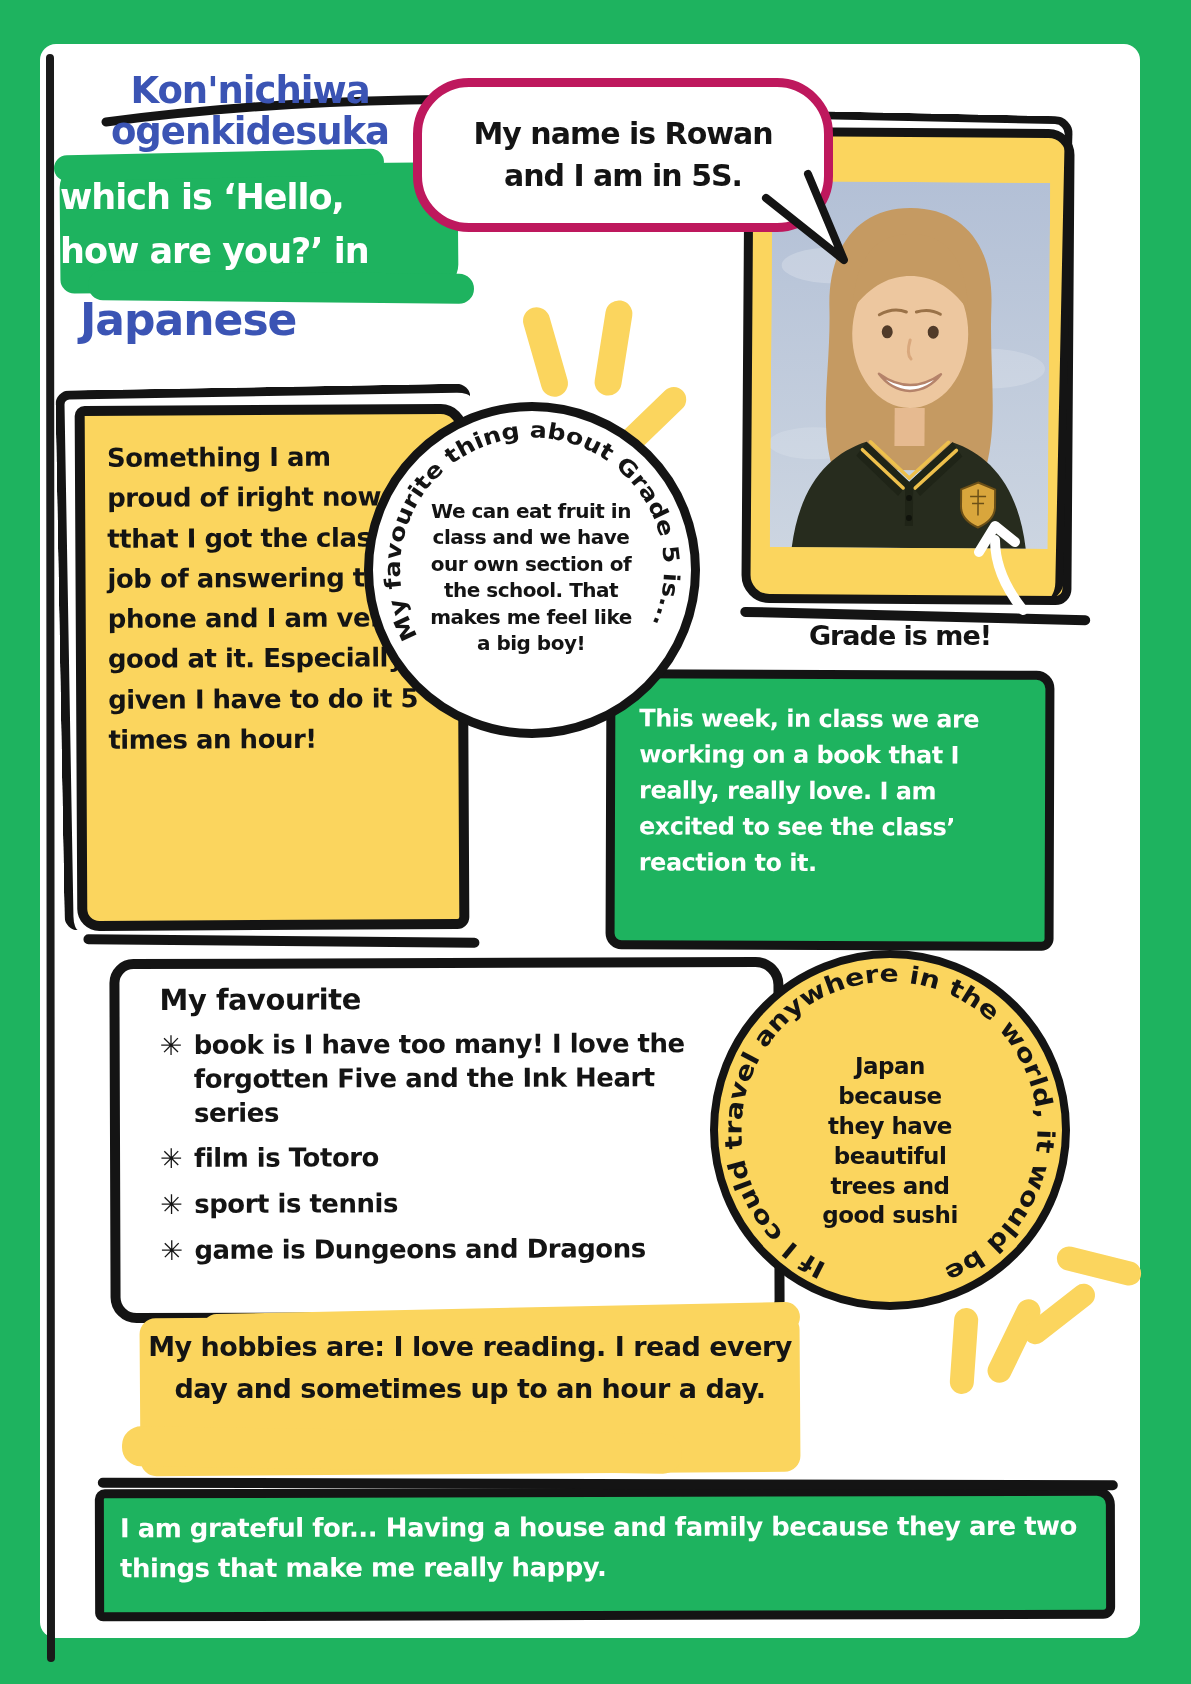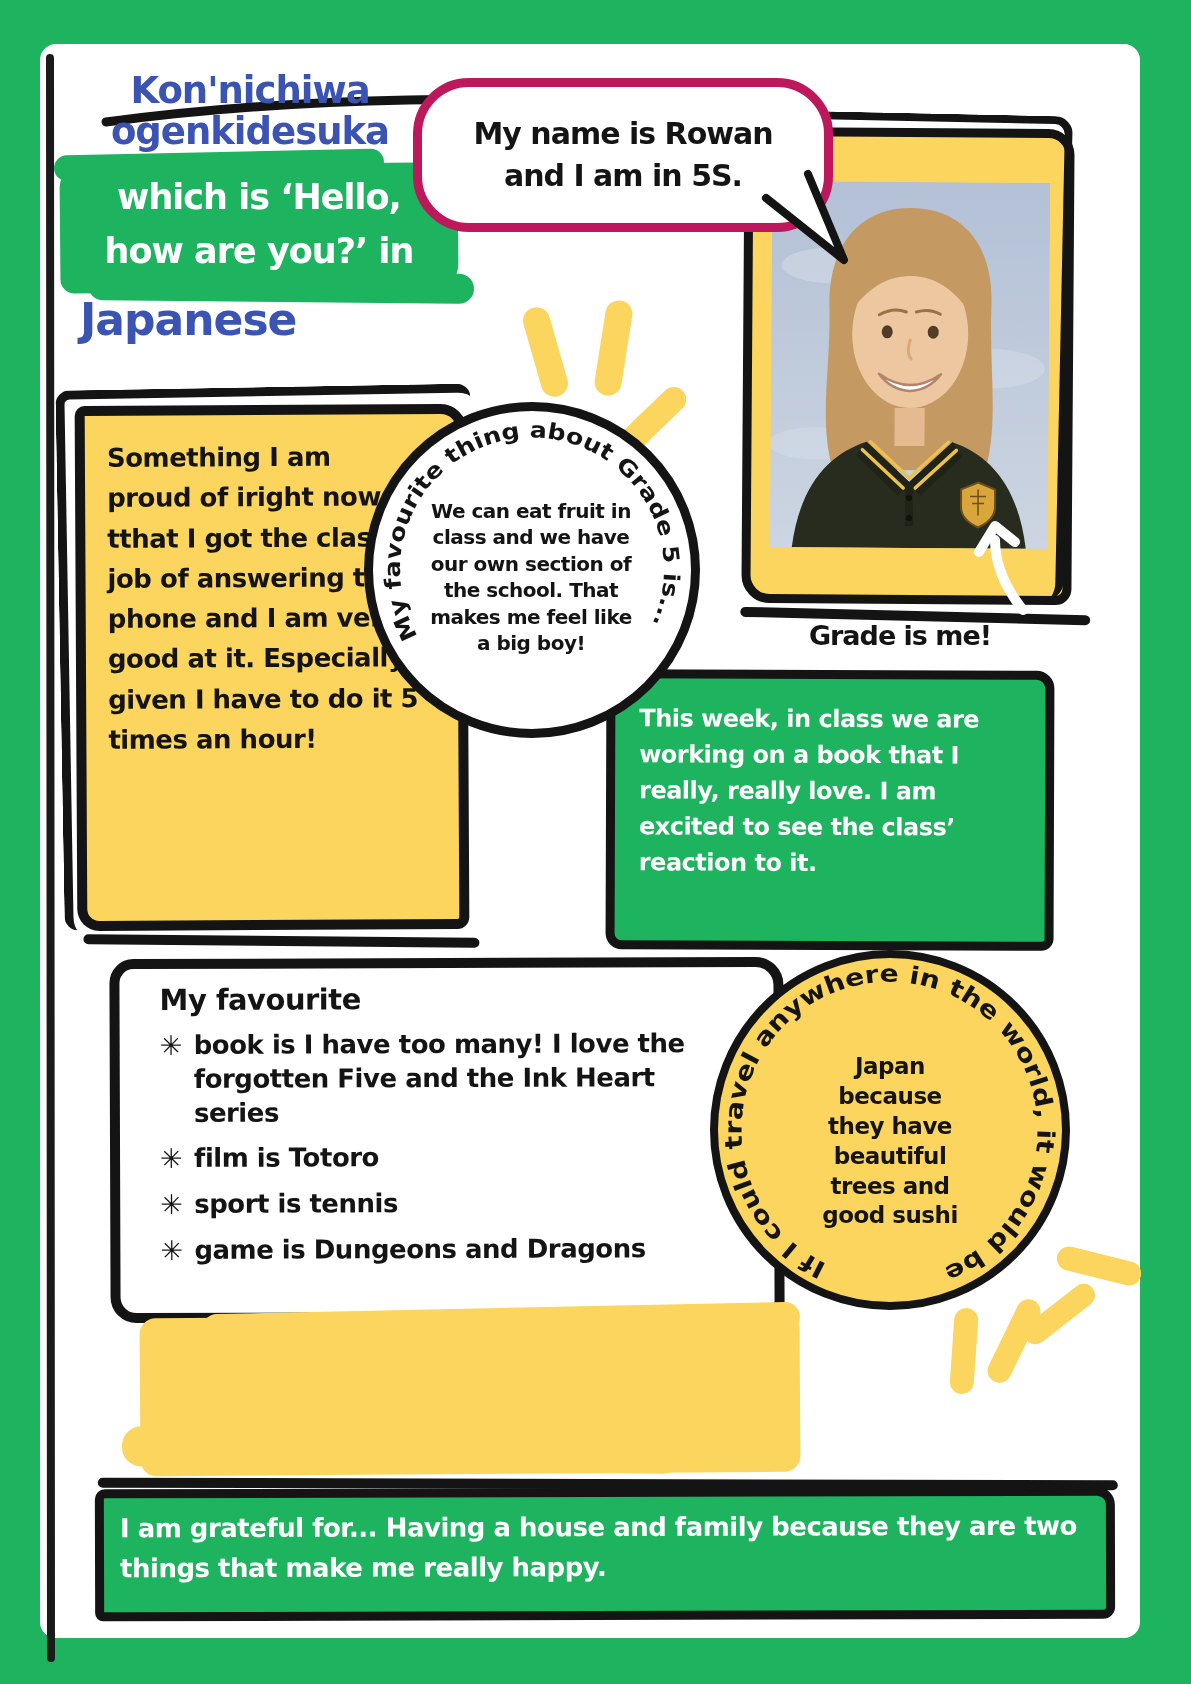--- a/index.html
+++ b/index.html
@@ -9,21 +9,21 @@
   .paper{left:40px;top:44px;width:1100px;height:1594px;background:#ffffff;border-radius:16px;z-index:0}
   svg{display:block;overflow:visible}
   .sketch{left:0;top:0;width:1191px;height:1684px;z-index:1;pointer-events:none}
 
   
   .greeting{left:80px;top:70px;width:340px;text-align:center;color:#3b54b4;font-weight:bold;font-size:37px;line-height:1.12;letter-spacing:-1px;z-index:2}
   .brush{left:60px;top:164px;width:398px;height:128px;z-index:2}
   .brush::before{content:"";position:absolute;inset:0;background:#1eb35f;border-radius:22px 12px 26px 14px;transform:rotate(-.5deg)}
   .brush .s1{position:absolute;left:-6px;top:-12px;width:330px;height:26px;background:#1eb35f;border-radius:13px;transform:rotate(-1.2deg)}
   .brush .s2{position:absolute;left:28px;bottom:-10px;width:386px;height:30px;background:#1eb35f;border-radius:15px;transform:rotate(.6deg)}
-  .brush .txt{position:relative;z-index:1;color:#fff;font-weight:bold;font-size:35px;line-height:1.55;text-align:center;padding-top:6px;letter-spacing:-1px}
+  .brush .txt{position:relative;z-index:1;color:#fff;font-weight:bold;font-size:35px;line-height:1.55;padding-top:6px;letter-spacing:-1px}
   .language{left:80px;top:294px;width:340px;text-align:left;color:#3b54b4;font-weight:bold;font-size:44px;letter-spacing:-1px;z-index:2}
 
   
   .bubble{left:413px;top:78px;width:402px;height:136px;background:#fff;border:9px solid #be185d;border-radius:56px;z-index:4;display:flex;align-items:center;justify-content:center}
   .bubble .txt{font-size:30px;font-weight:bold;color:#141414;text-align:center;line-height:1.4;letter-spacing:-1px}
   .tail{left:752px;top:168px;width:100px;height:100px;z-index:5}
 
   
   .frame{left:743px;top:128px;width:312px;height:458px;background:#fbd55e;border:9px solid #141414;border-radius:12px 26px 16px 28px;transform:rotate(.4deg);z-index:2}
   .frame::before{content:"";position:absolute;left:-16px;top:-24px;width:104%;height:104%;border-top:8px solid #141414;border-right:8px solid #141414;border-radius:18px;transform:rotate(.8deg)}
@@ -222,19 +222,20 @@
   </div>
 
   <div class="abs ray" style="left:952px;top:1308px;width:24px;height:86px;transform:rotate(4deg)"></div>
   <div class="abs ray" style="left:1002px;top:1296px;width:24px;height:90px;transform:rotate(26deg)"></div>
   <div class="abs ray" style="left:1048px;top:1272px;width:23px;height:84px;transform:rotate(52deg)"></div>
   <div class="abs ray" style="left:1056px;top:1254px;width:86px;height:24px;transform:rotate(14deg)"></div>
 
   <div class="abs hobbies">
     <div class="s1"></div>
     <div class="s2"></div>
+    <div class="txt">My hobbies are: I love reading. I read every day and sometimes up to an hour a day.</div>
   </div>
 
   <div class="abs grateful">
     <div class="txt">I am grateful for... Having a house and family because they are two things that make me really happy.</div>
   </div>
 
 </div>
 
 </body></html>

